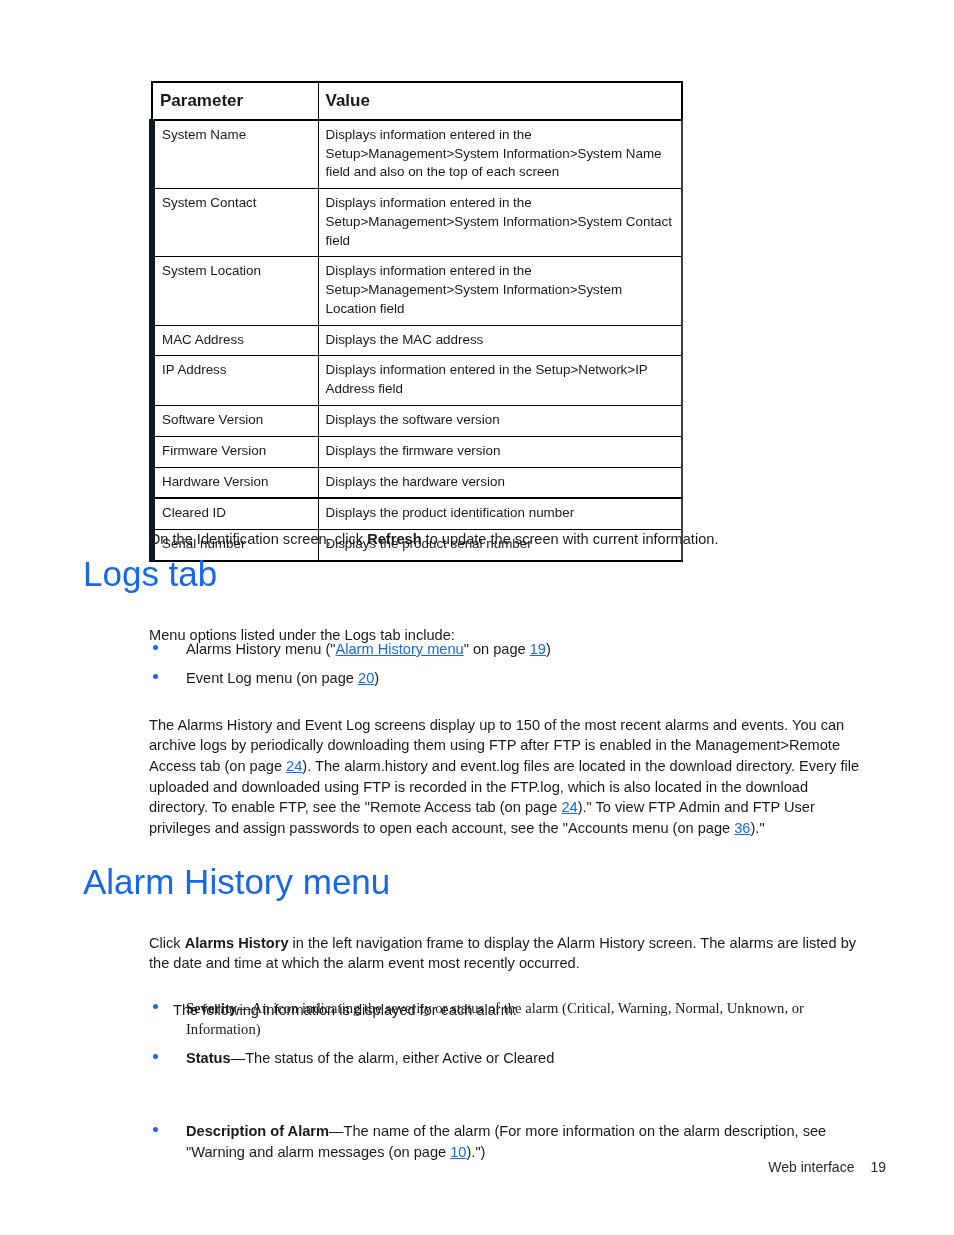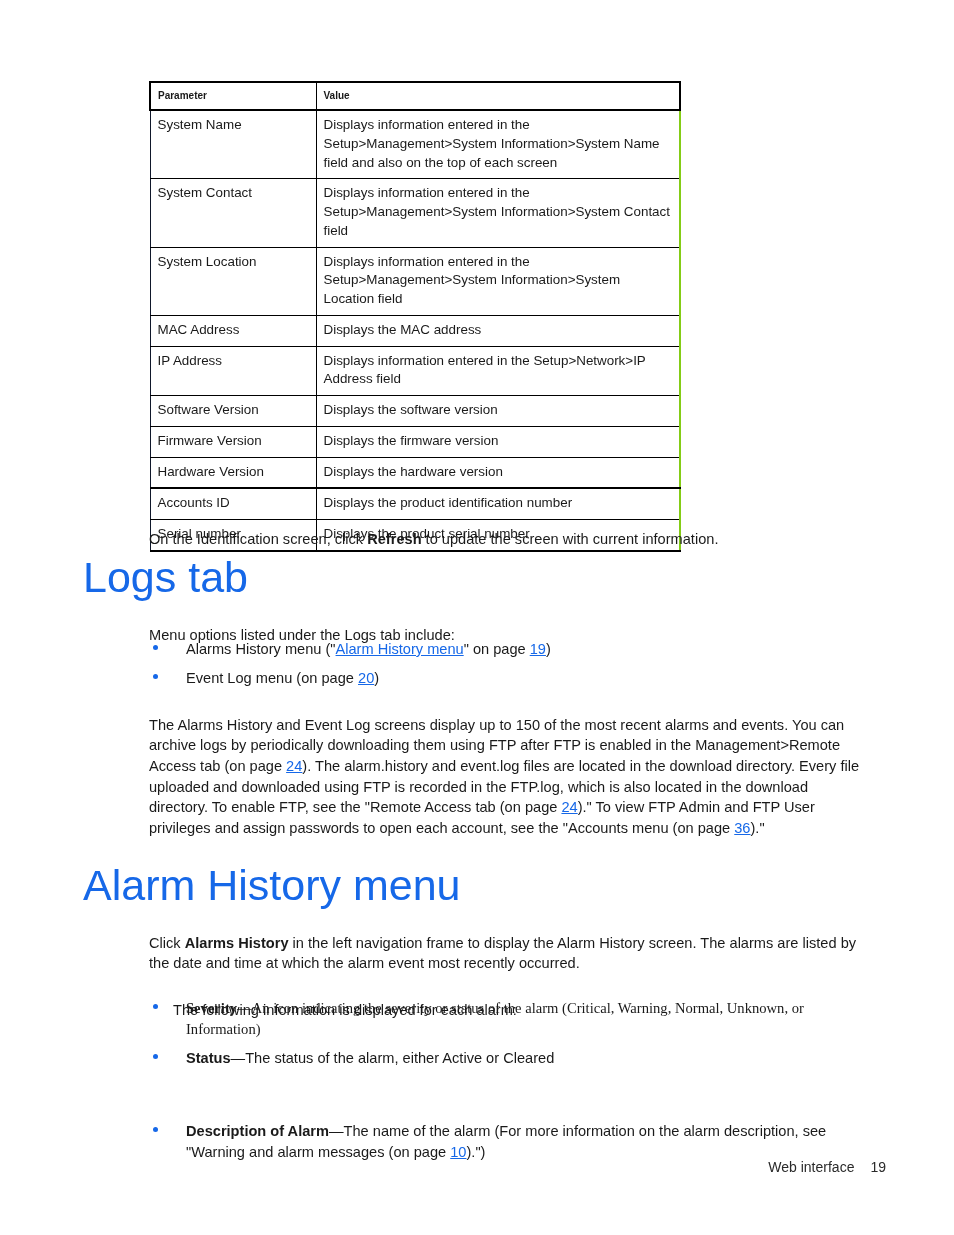--- a/index.html
+++ b/index.html
@@ -36,30 +36,30 @@
     line-height: 1.40;
     vertical-align: top;
     text-align: left;
     font-weight: normal;
     color: #1a1a1a;
   }
   .param-table col.c1 { width: 166px; }
   .param-table col.c2 { width: 364px; }
   .param-table thead th {
     font-weight: bold;
-    font-size: 10px;
+    font-size: 17px;
     border-top: 2px solid #000;
     border-bottom: 2px solid #000;
     padding-top: 6px;
     padding-bottom: 6px;
   }
   .param-table thead th.first { border-left: 2px solid #000; }
   .param-table thead th.last  { border-right: 2px solid #000; }
-  .param-table tbody tr td.first { border-left: 1px solid #0f172a; }
-  .param-table tbody tr td.last  { border-right: 2px solid #84cc16; }
+  .param-table tbody tr td.first { border-left: 6px solid #0f172a; }
+  .param-table tbody tr td.last  { border-right: 2px solid #404040; }
   .param-table tbody tr.heavy-bottom td { border-bottom: 2px solid #000; }
   .param-table tbody tr:last-child td { border-bottom: 2px solid #000; }
 
   
   .body-text {
     position: absolute;
     left: 149px;
     font-size: 14.6px;
     line-height: 1.42;
     color: #1a1a1a;
@@ -71,21 +71,21 @@
   .lnk {
     color: #1668e8;
   }
 
   
   h1.section {
     position: absolute;
     left: 83px;
     margin: 0;
     padding: 0;
-    font-size: 43px;
+    font-size: 35px;
     font-weight: normal;
     color: #1668e8;
     letter-spacing: 0px;
     line-height: 1.0;
   }
 
   
   .bullet-row {
     position: absolute;
     left: 149px;
@@ -165,21 +165,21 @@
       </tr>
       <tr>
         <td class="first">Firmware Version</td>
         <td class="last">Displays the firmware version</td>
       </tr>
       <tr class="heavy-bottom">
         <td class="first">Hardware Version</td>
         <td class="last">Displays the hardware version</td>
       </tr>
       <tr>
-        <td class="first">Accounts ID</td>
+        <td class="first">Cleared ID</td>
         <td class="last">Displays the product identification number</td>
       </tr>
       <tr>
         <td class="first">Serial number</td>
         <td class="last">Displays the product serial number</td>
       </tr>
     </tbody>
   </table>
 
   <p class="body-text" style="top:514px;"><span>On the Identification screen, click </span><b>Refresh</b><span> to update the screen with current information.</span></p>

